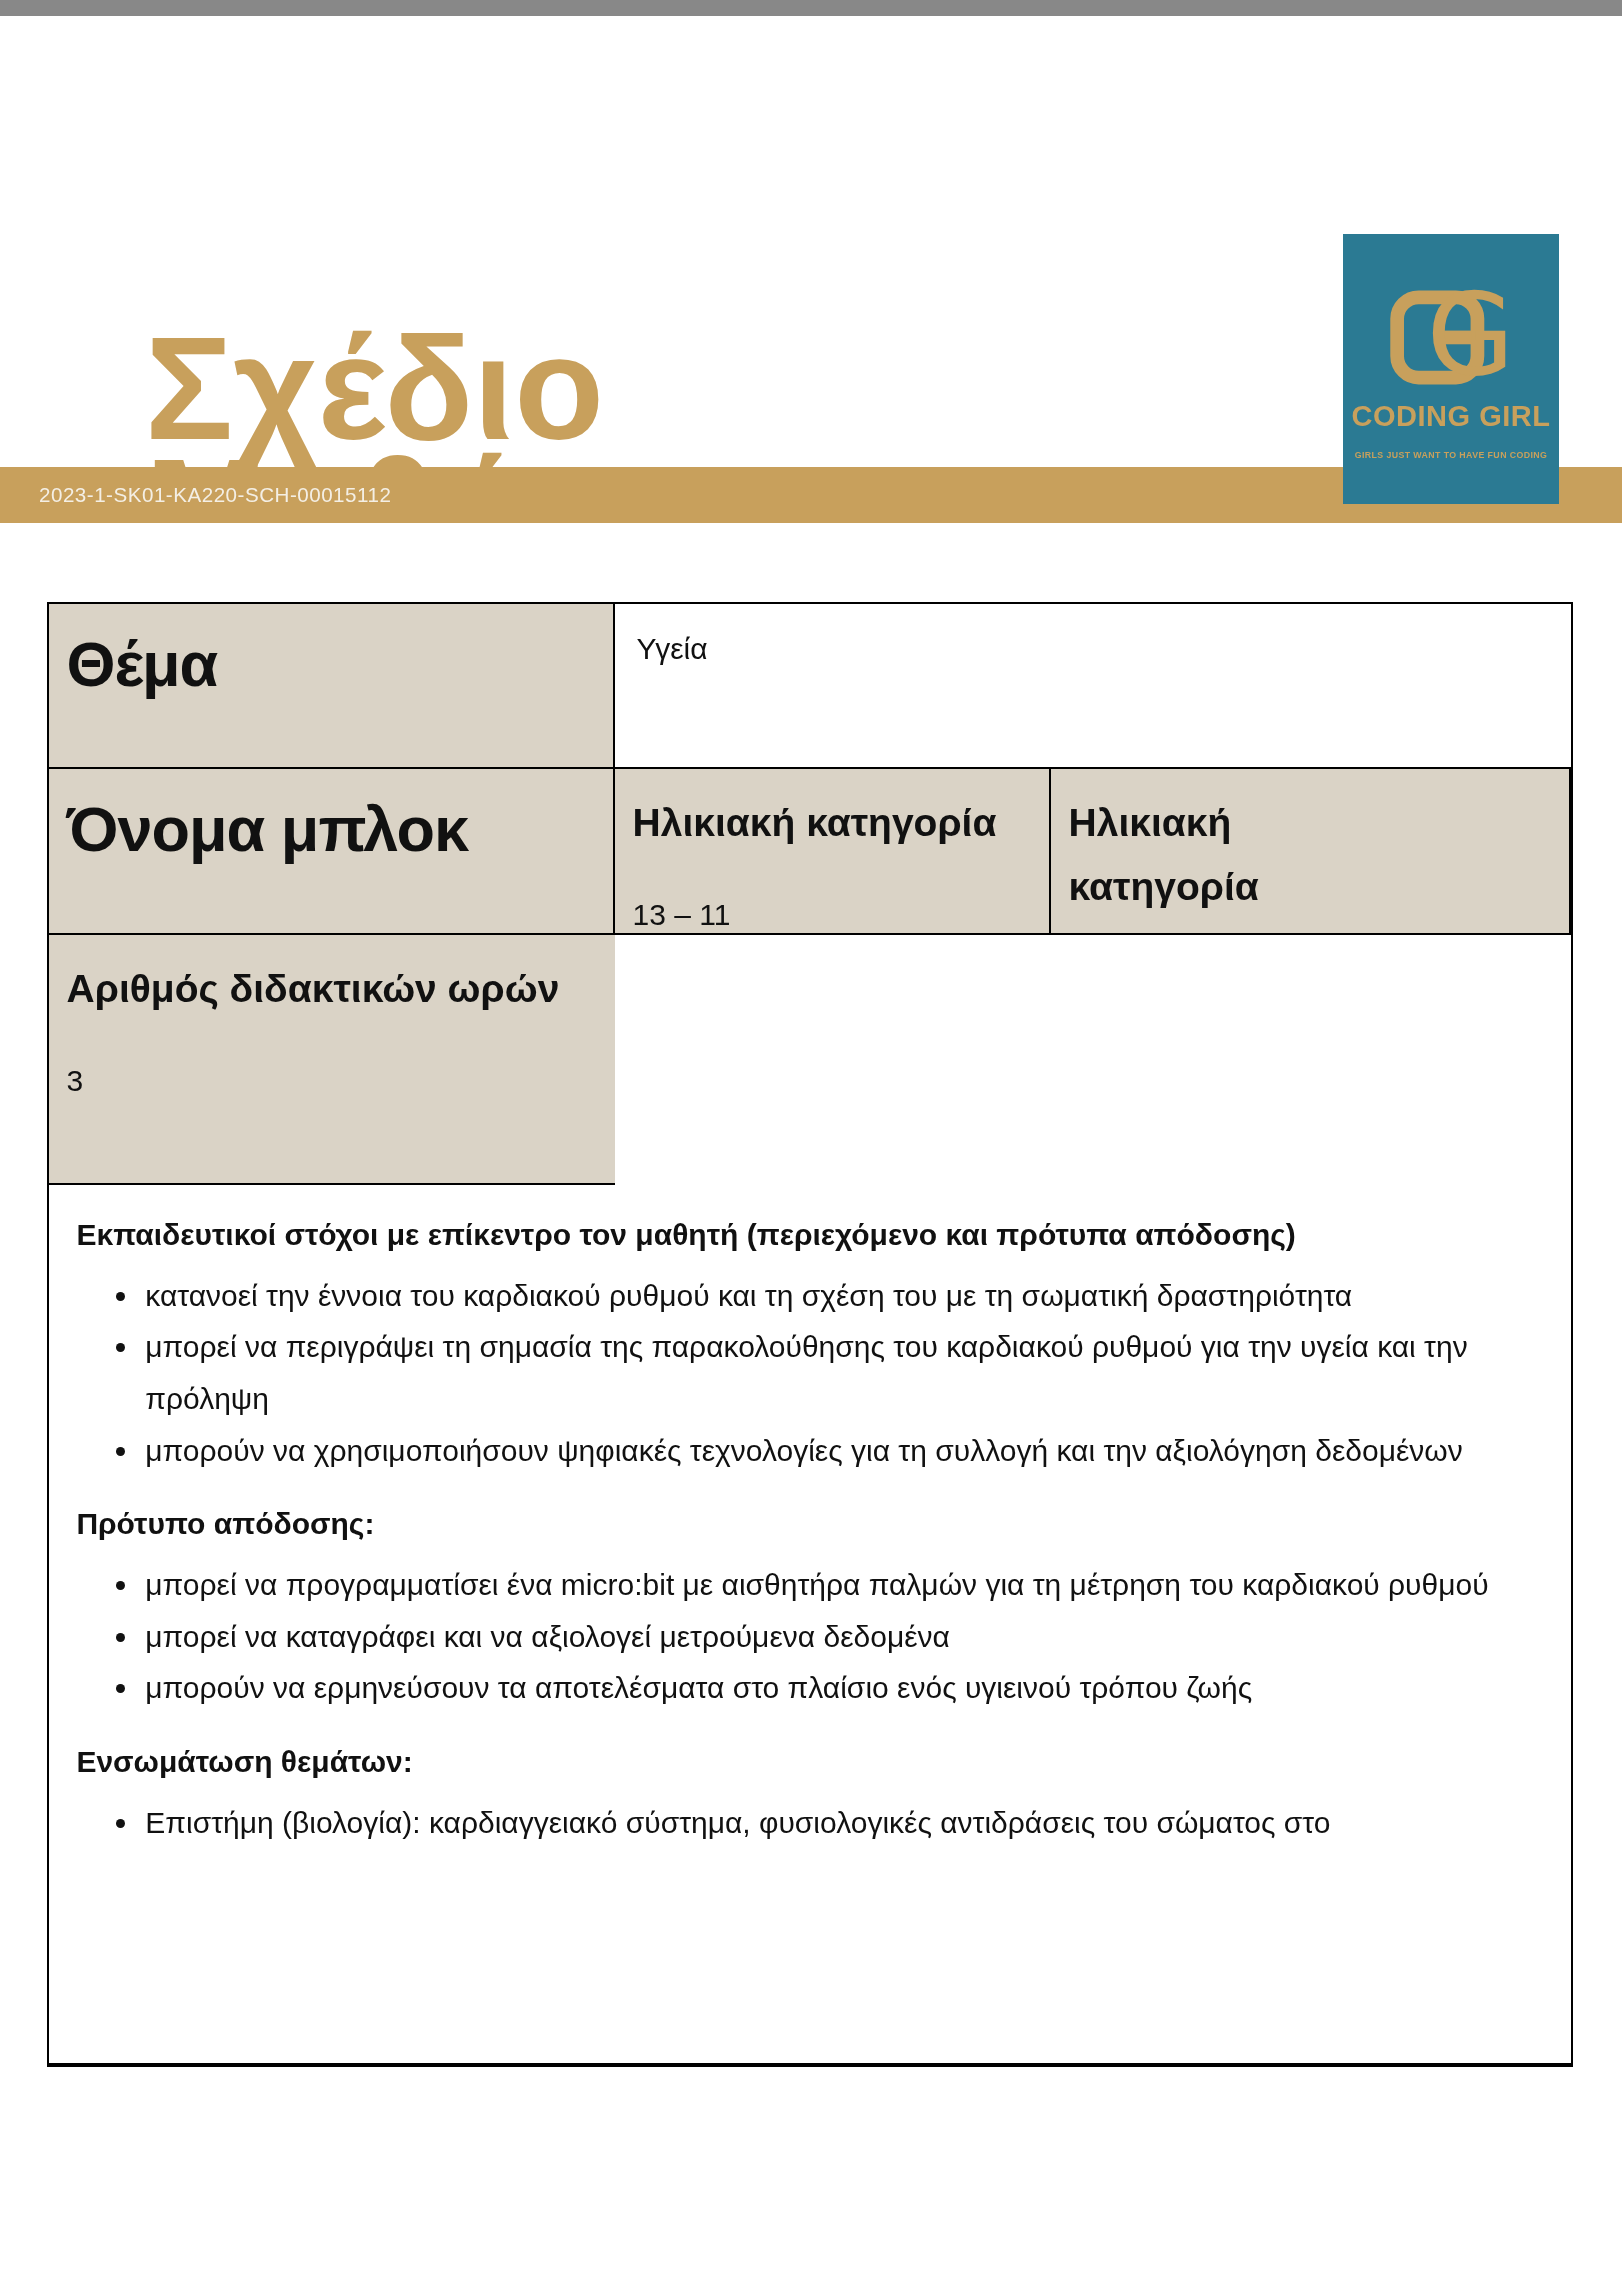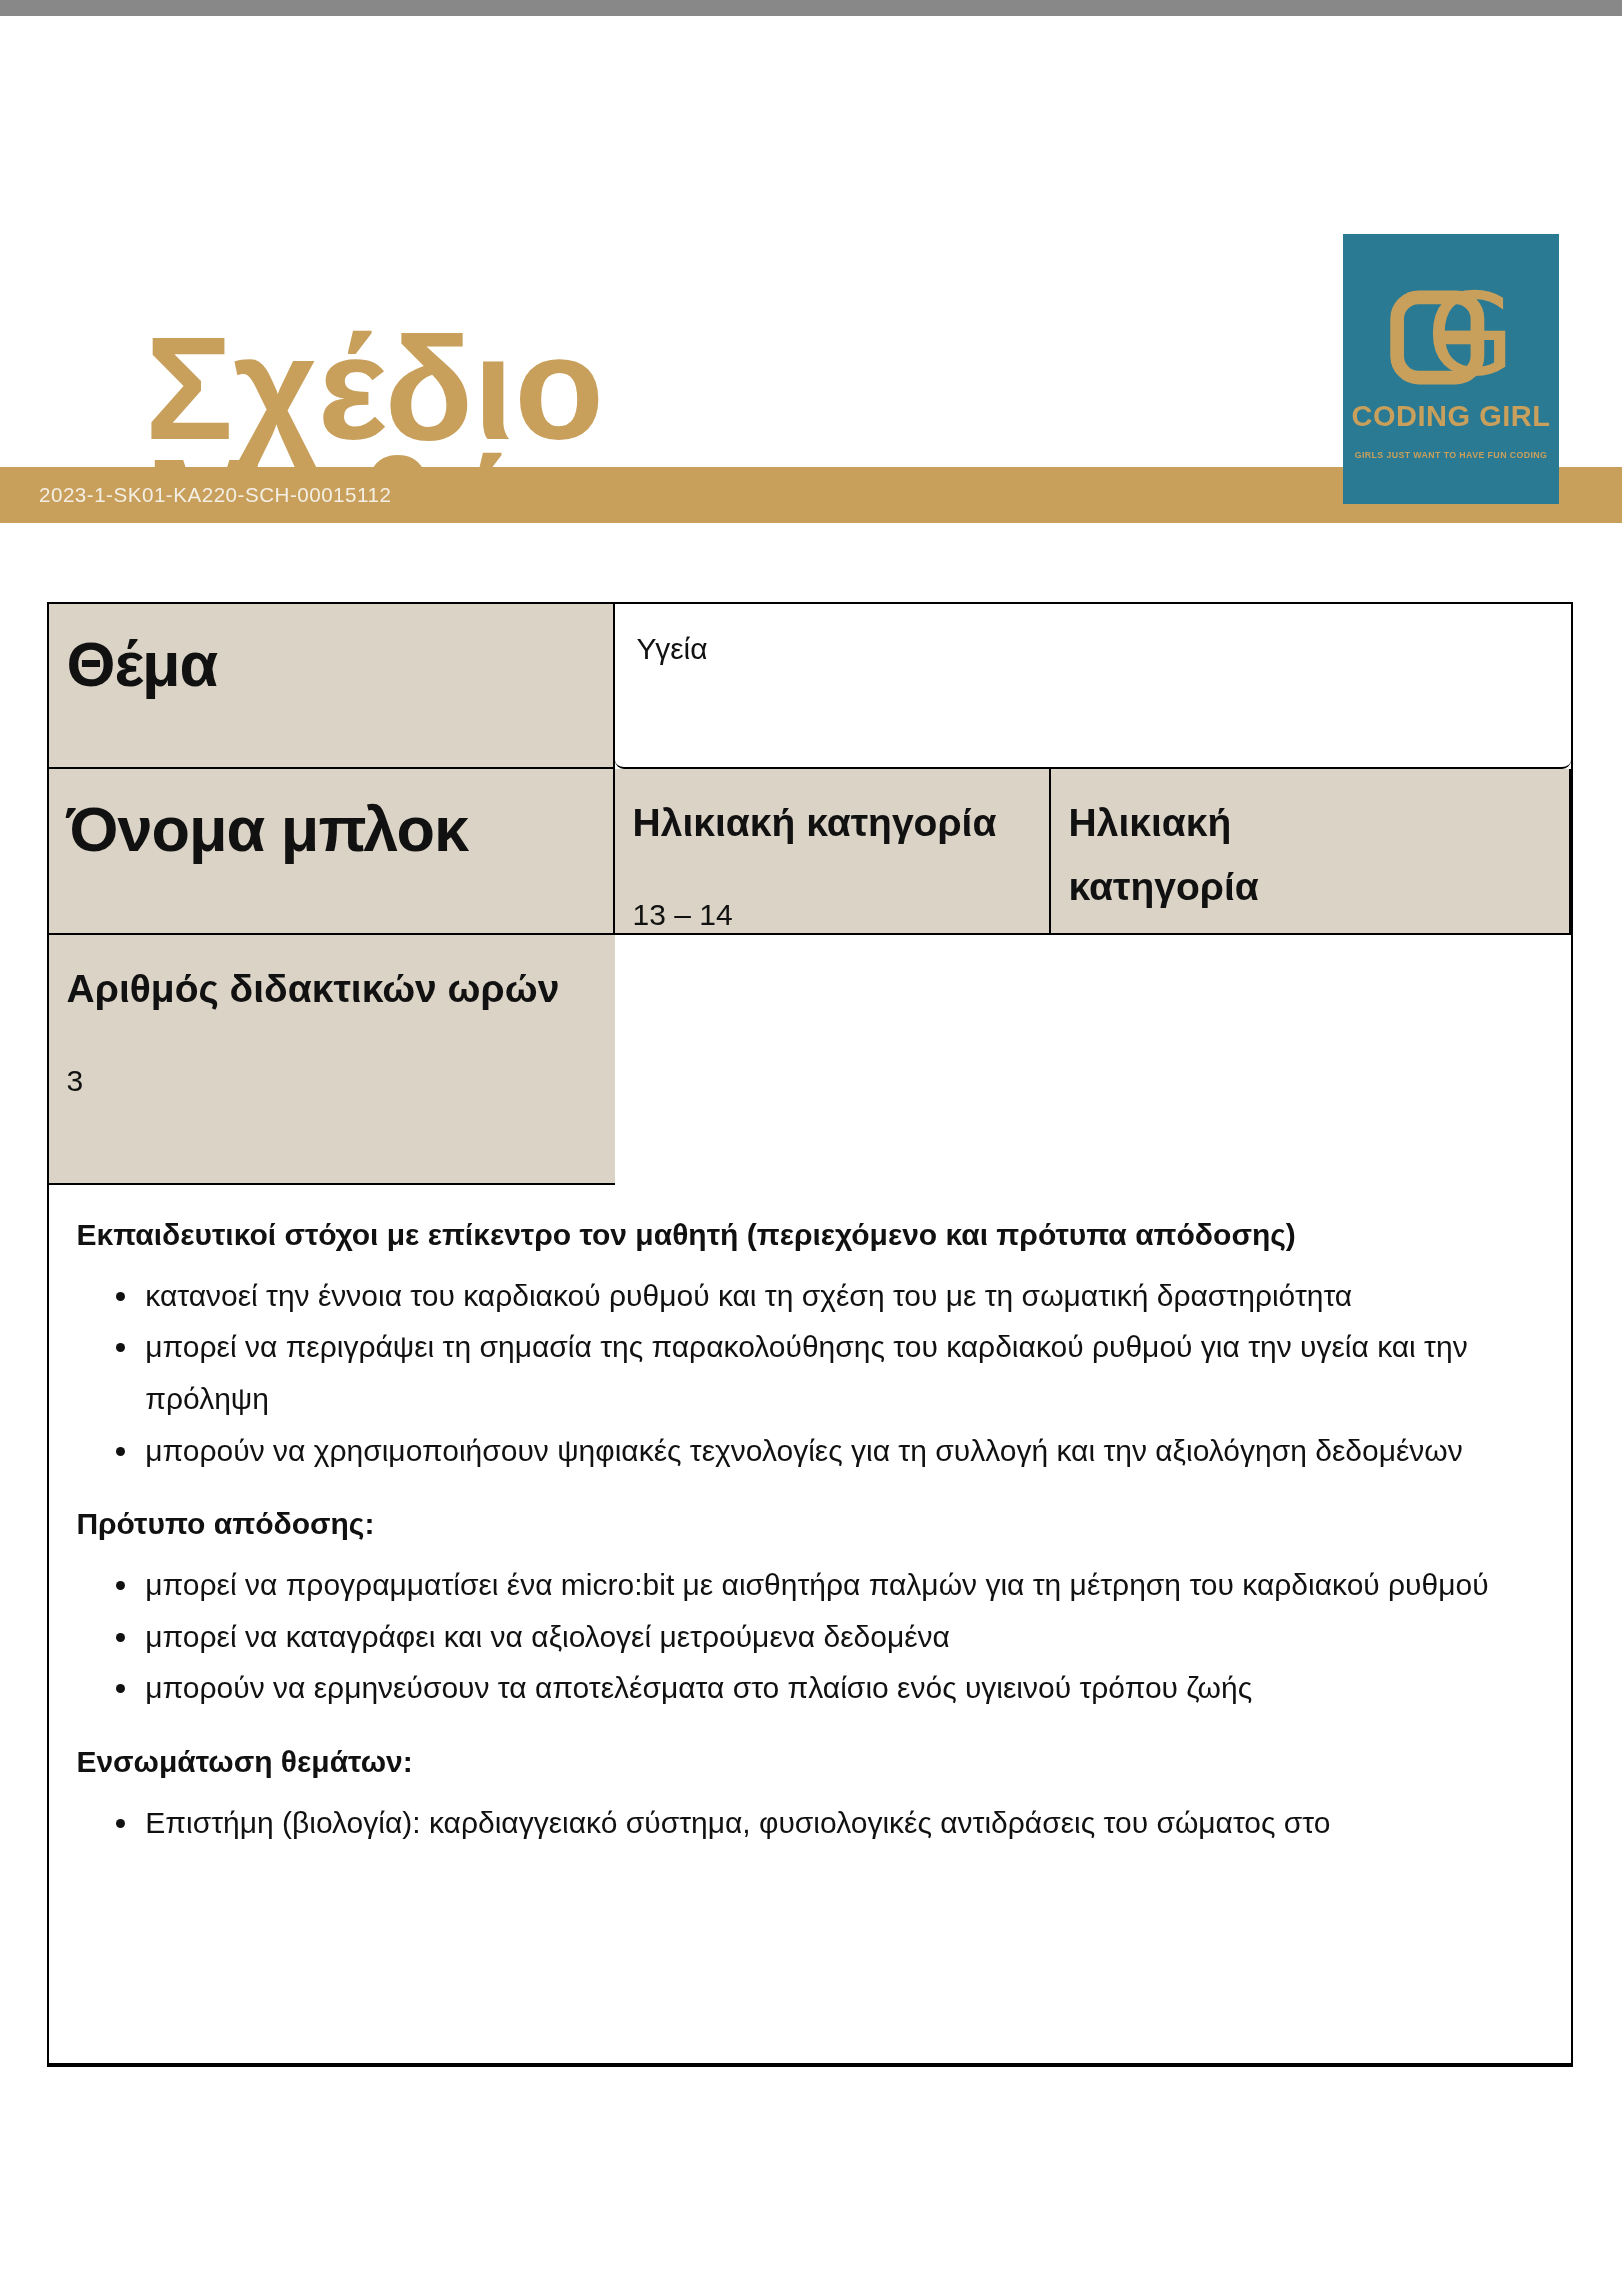--- a/index.html
+++ b/index.html
@@ -46,21 +46,21 @@
     border:2.9px solid #000; border-bottom-width:4.9px;
     display:grid; box-sizing:border-box;
     grid-template-columns:566px 436px 1fr;
     grid-template-rows:165px 166px 250px 1fr;
     background:#fff; z-index:1;
   }
   .cell{ box-sizing:border-box; overflow:hidden; }
   .beige{ background:#DAD3C6; }
   .b-r{ border-right:2.9px solid #000; }
   .b-b{ border-bottom:2.9px solid #000; }
-  .span2{ grid-column:2 / 4;border-radius:9px; }
+  .span2{ grid-column:2 / 4; }
   .span3{ grid-column:1 / 4; }
   .big-label{ font-size:63px; font-weight:bold; padding:23.5px 19.6px 0 17.6px; letter-spacing:-1px; }
   .val-cell{ font-size:30px; line-height:1.65; padding:19.6px 23.5px 0 21.6px; }
   .val-text{ max-width:863px; }
   .hdr-cell{ padding:21.6px 19.6px 0 17.6px; }
   .hdr-label{ font-size:39px; font-weight:bold; line-height:1.65; }
   .hdr-label.narrow{ max-width:363px; }
   .hdr-value{ font-size:30px; margin-top:43px; }
   
   .obj-cell{ padding:23.5px 55px 0 27.4px; font-size:30px; line-height:1.72; }
@@ -98,21 +98,21 @@
 
     <div class="cell beige b-r b-b big-label">Θέμα</div>
     <div class="cell b-b val-cell span2">
       <div class="val-text">Υγεία</div>
     </div>
 
     <div class="cell beige b-r b-b big-label">Όνομα μπλοκ</div>
 
     <div class="cell beige b-r b-b hdr-cell">
       <div class="hdr-label">Ηλικιακή κατηγορία</div>
-      <div class="hdr-value">13 – 14</div>
+      <div class="hdr-value">13 – 11</div>
     </div>
     <div class="cell beige b-r b-b hdr-cell">
       <div class="hdr-label narrow">Ηλικιακή κατηγορία</div>
       <div class="hdr-value">135 λεπτά</div>
     </div>
     <div class="cell beige b-b hdr-cell">
       <div class="hdr-label">Αριθμός διδακτικών ωρών</div>
       <div class="hdr-value">3</div>
     </div>
 

